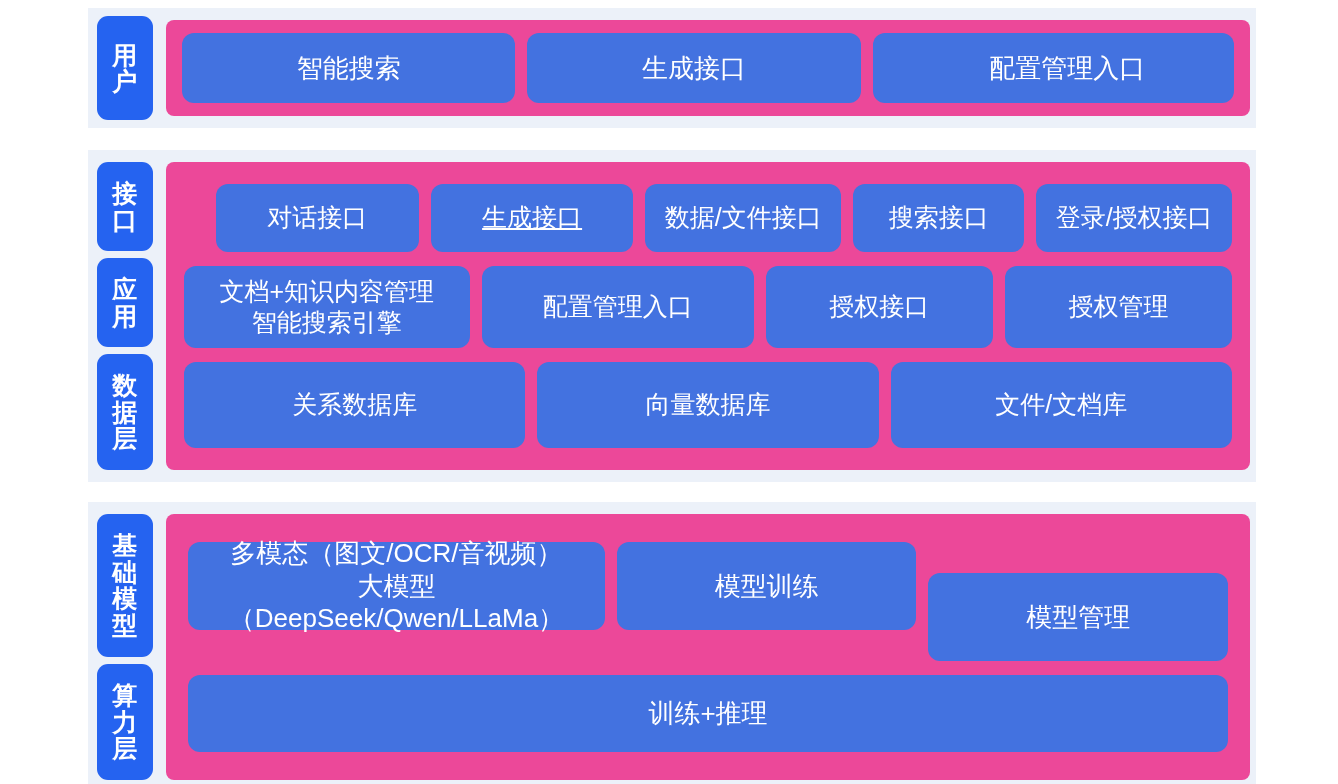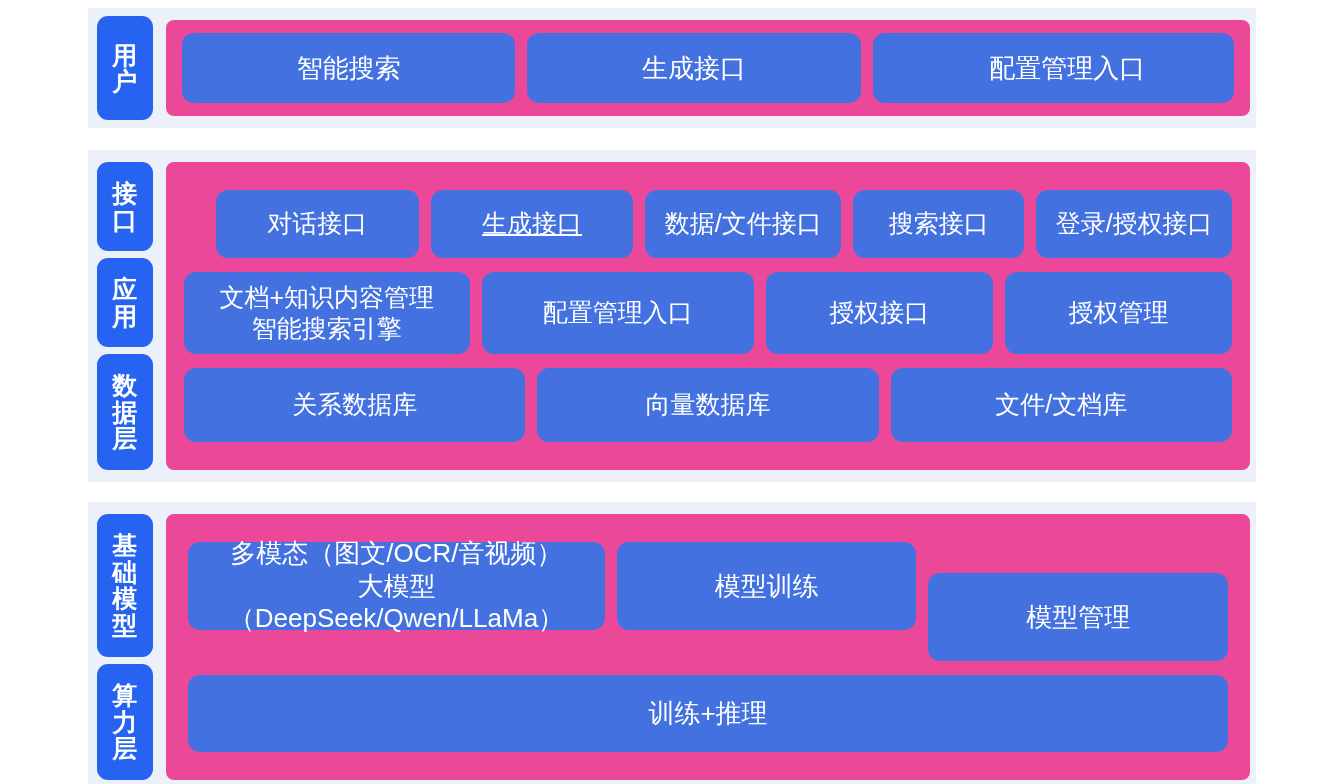--- a/index.html
+++ b/index.html
@@ -105,21 +105,21 @@
   #band-user { top: 8px; height: 120px; }
   #band-user .panel { margin: 12px 6px 12px 4px; padding: 12px 16px; }
   #band-user .card { height: 70px; }
 
   
   #band-middle { top: 150px; height: 332px; }
   #band-middle .label-col { gap: 7px; padding: 12px 0; }
   #band-middle .panel { margin: 12px 6px 12px 4px; padding: 14px 18px; gap: 14px; }
   #band-middle .row-interface .card { height: 68px; font-size: 25px; }
   #band-middle .row-app .card { height: 82px; font-size: 25px; }
-  #band-middle .row-data .card { height: 74px; font-size: 25px; }
+  #band-middle .row-data .card { height: 86px; font-size: 25px; }
 
   
   #band-bottom { top: 502px; height: 290px; }
   #band-bottom .label-col { gap: 7px; padding: 12px 0; }
   #band-bottom .panel { margin: 12px 6px 12px 4px; padding: 16px 22px; gap: 14px; }
   #band-bottom .row-model .card { height: 88px; font-size: 26px; }
   #band-bottom .row-compute .card { height: 77px; font-size: 26px; }
 
   .card-multiline { font-size: 24px; line-height: 1.25; }
 </style>

